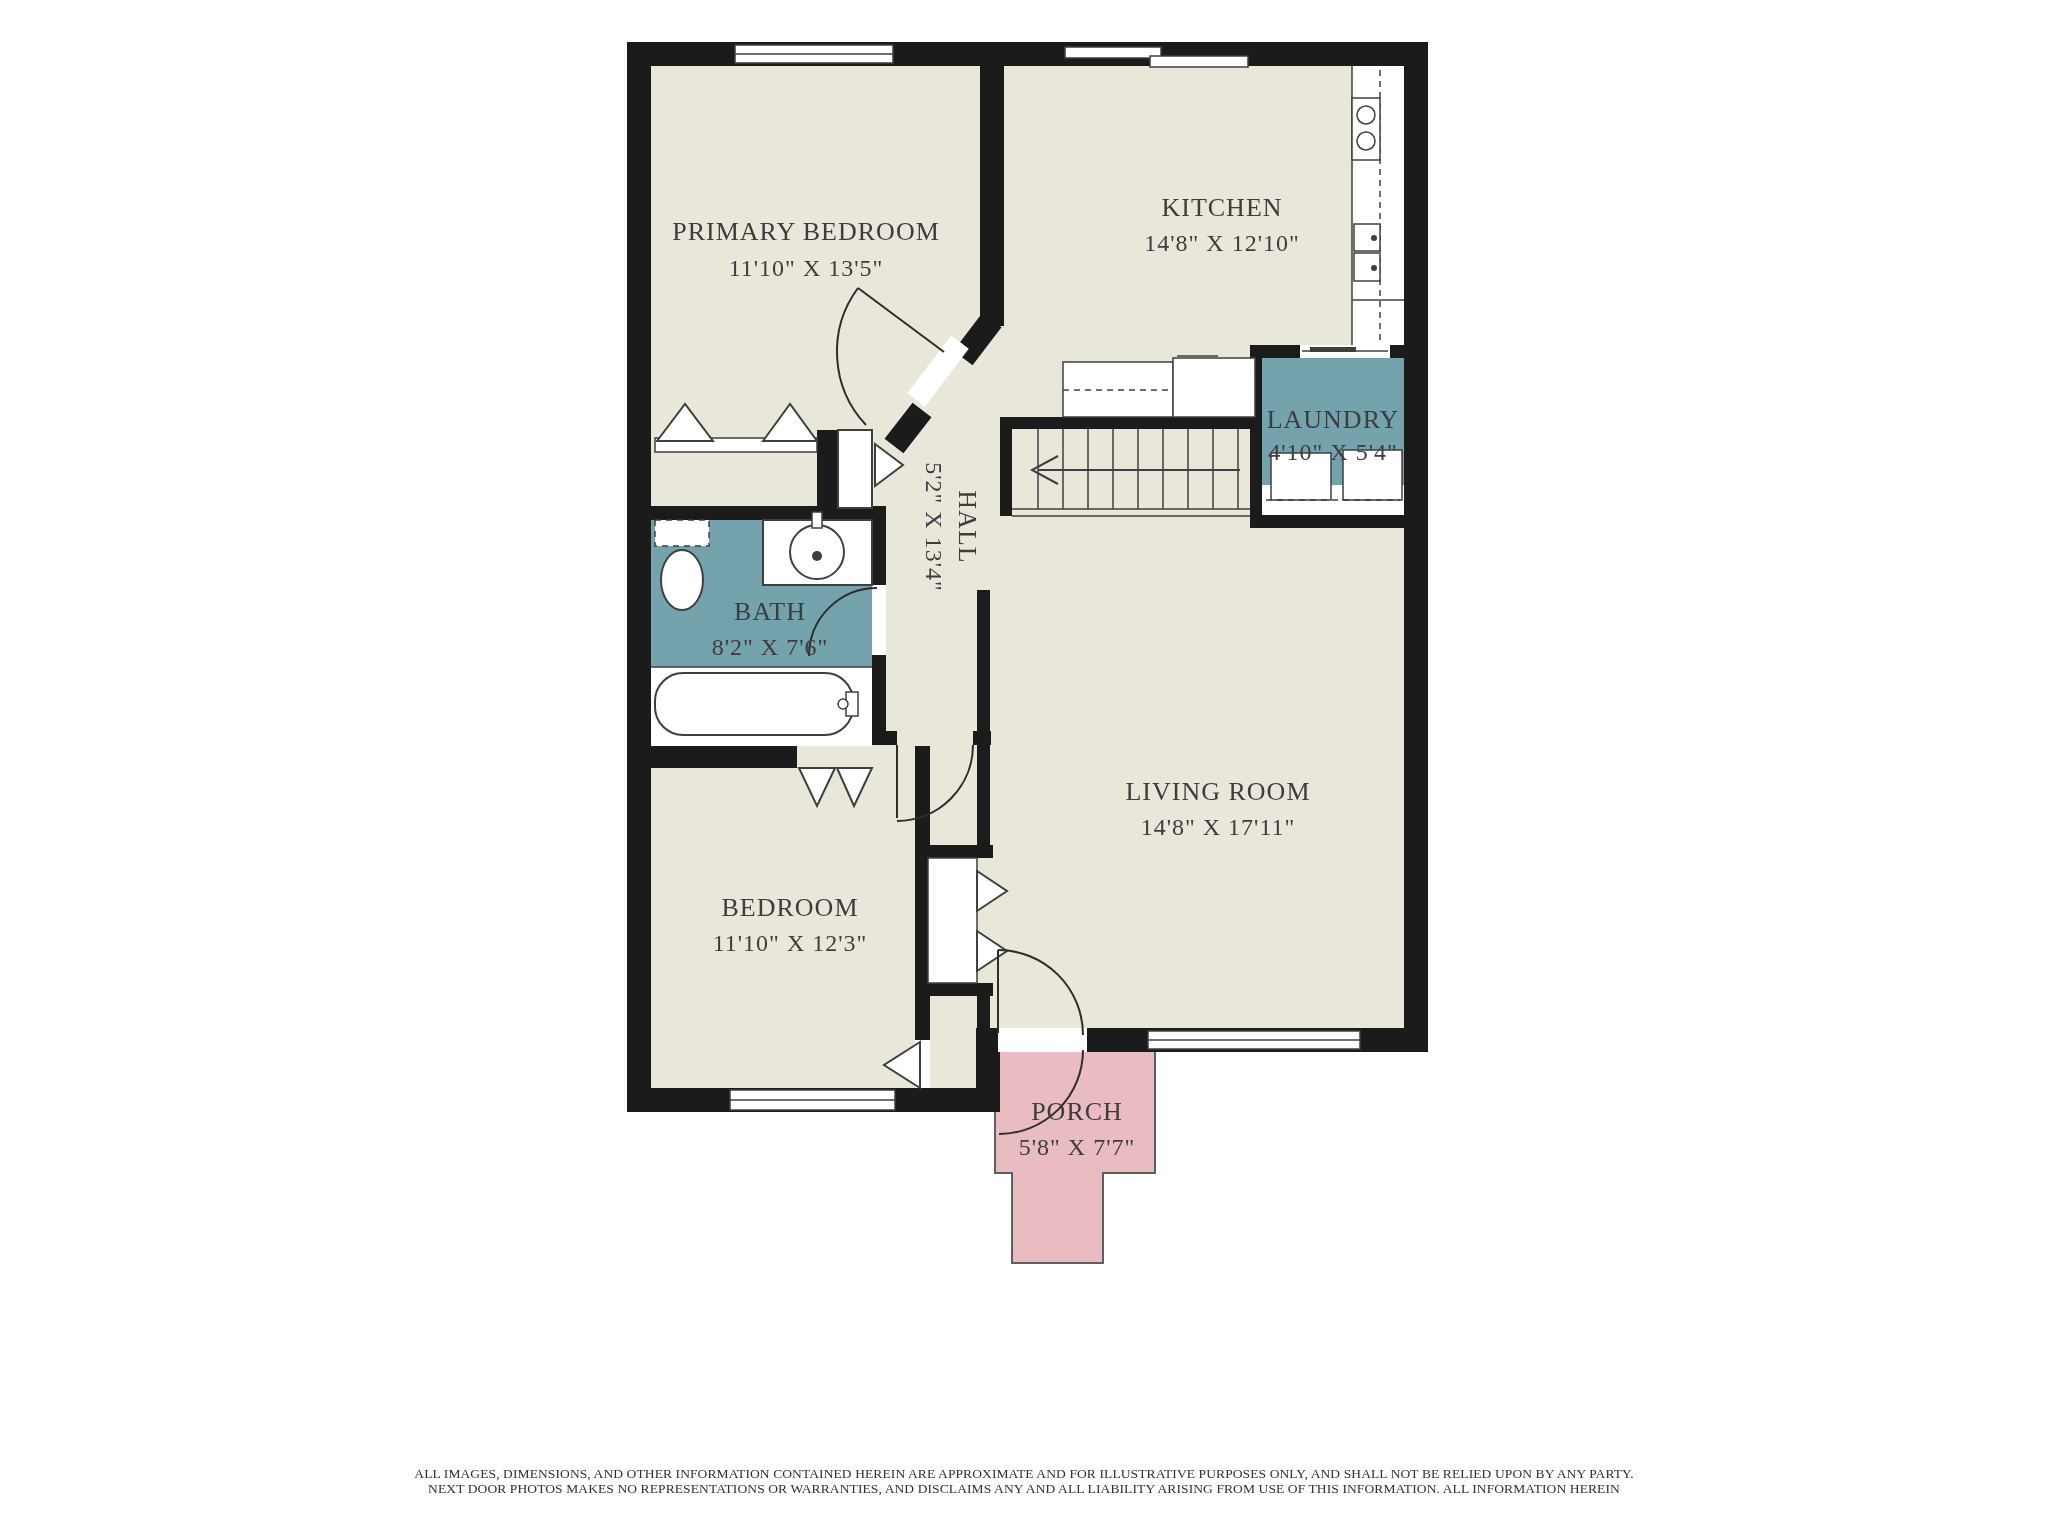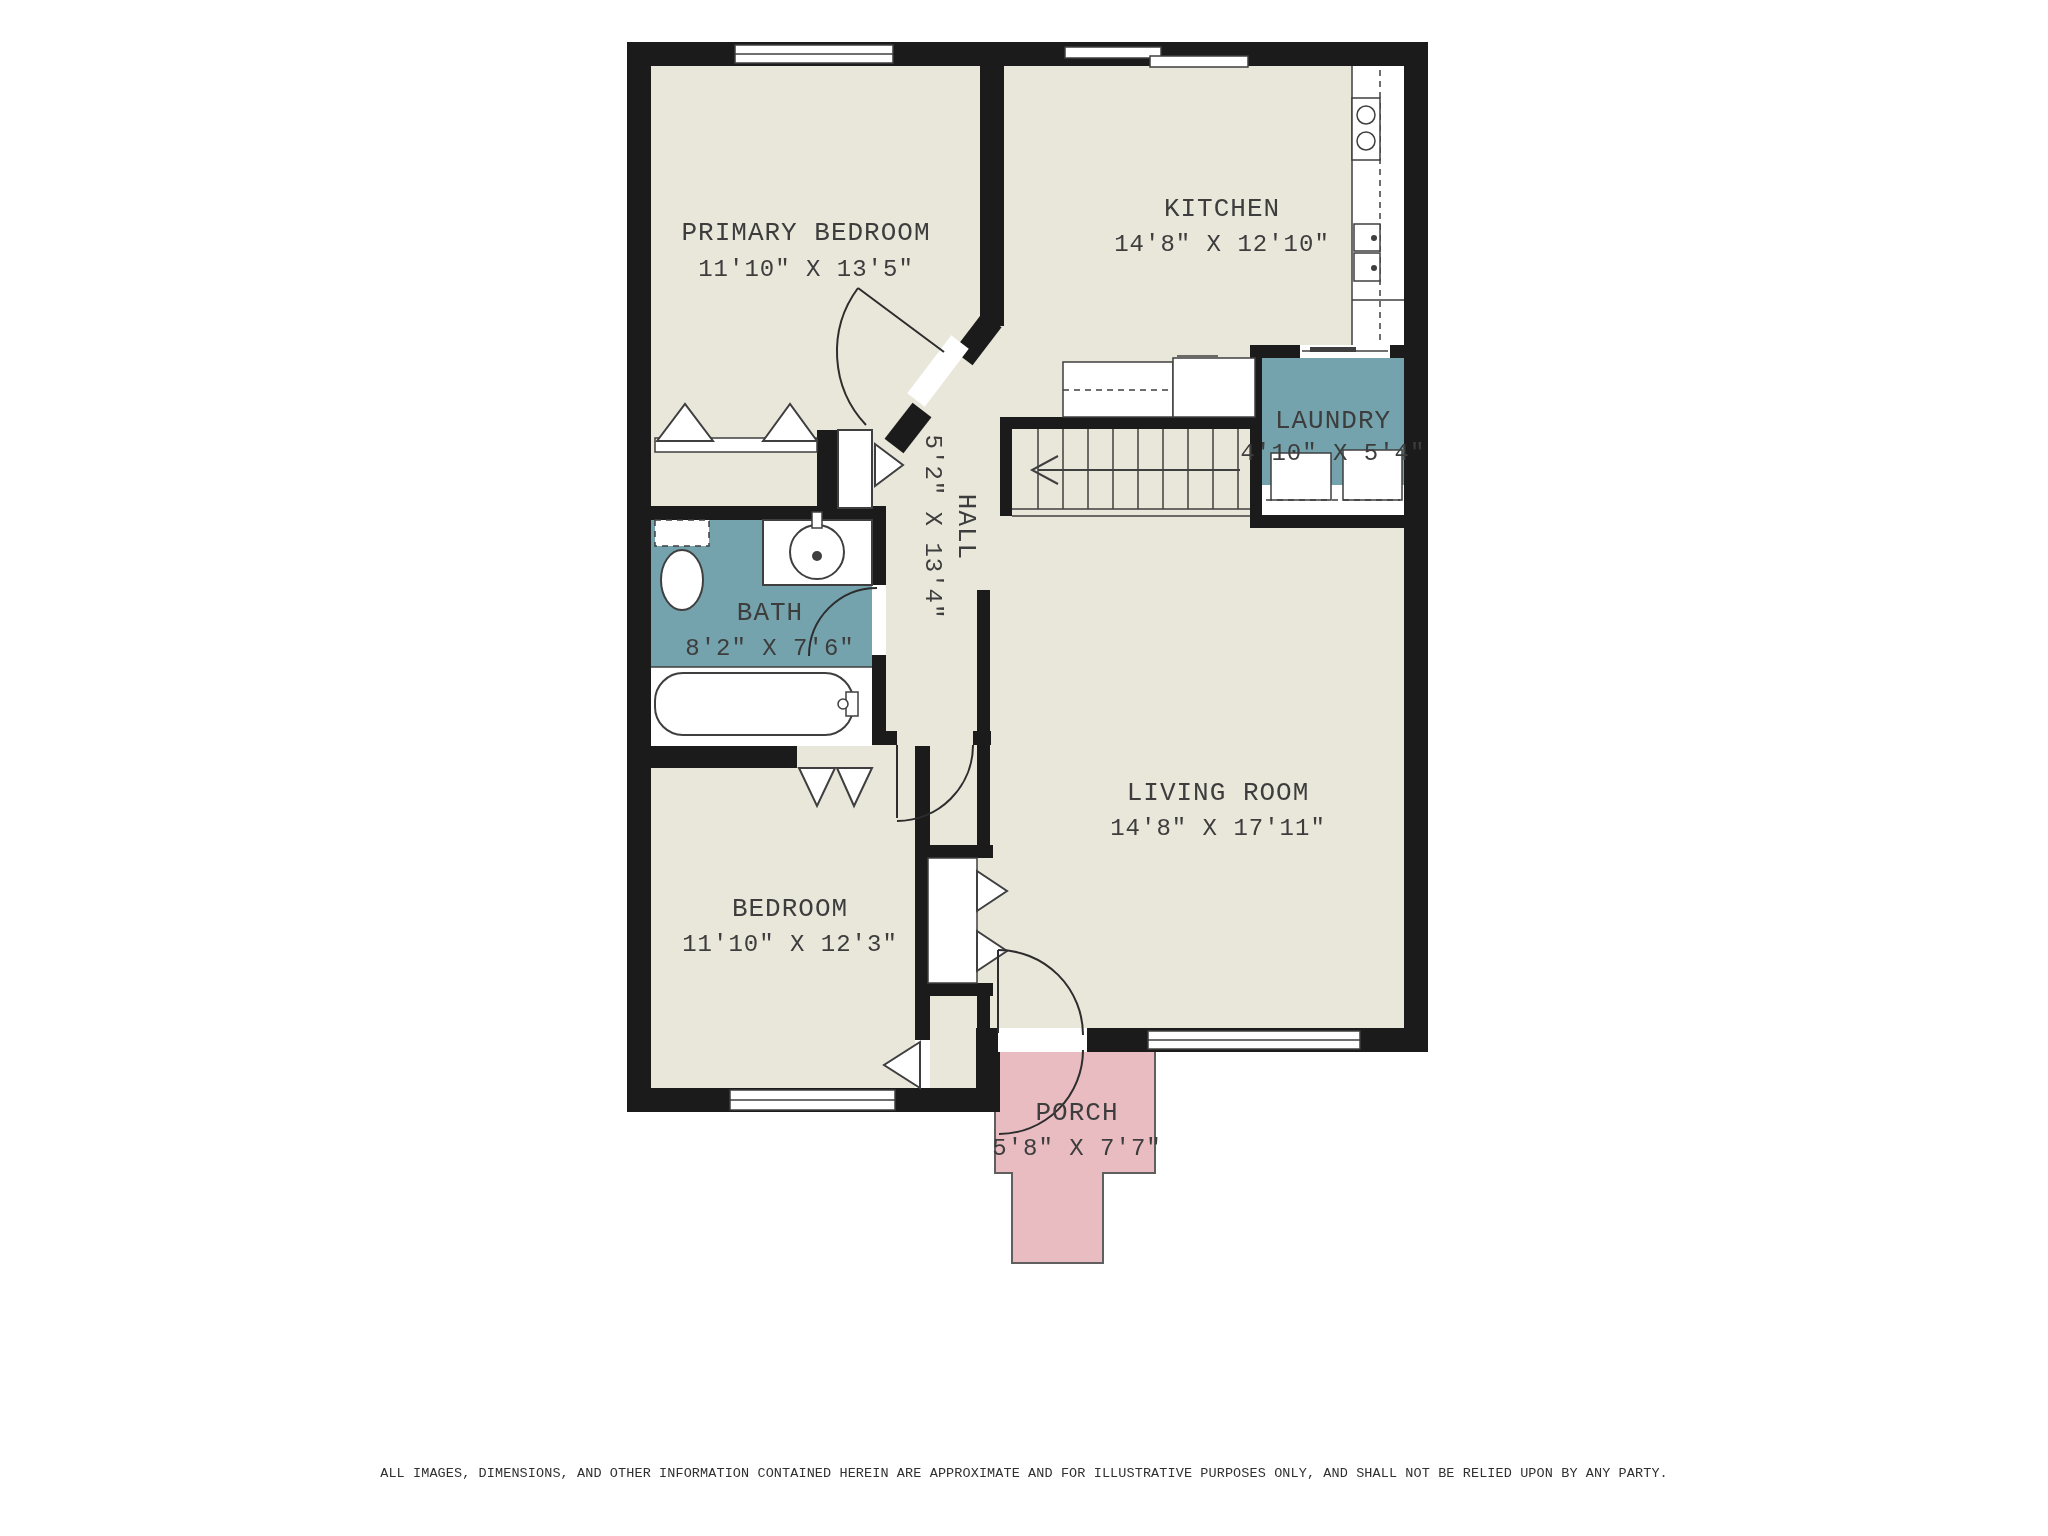--- a/index.html
+++ b/index.html
@@ -1,17 +1,17 @@
 <!DOCTYPE html>
 <html><head>
 <meta charset="utf-8">
 <style>
   html,body{margin:0;padding:0;background:#ffffff;}
   #stage{position:relative;width:2048px;height:1536px;background:#ffffff;overflow:hidden;
-         font-family:Liberation Mono, monospace;}
+         font-family:Liberation Serif, serif;}
   svg{position:absolute;left:0;top:0;}
   .wall{fill:#1b1b1b;}
   .floor{fill:#e9e6da;}
   .teal{fill:#74a3ad;}
   .pink{fill:#e9bcc1;stroke:#5f5f5f;stroke-width:2;}
   .white{fill:#ffffff;}
   .ln{stroke:#3f3f3f;stroke-width:2;fill:none;}
   .ln15{stroke:#3f3f3f;stroke-width:1.5;fill:none;}
   .fixt{fill:#ffffff;stroke:#3f3f3f;stroke-width:2;}
   .fixt15{fill:#ffffff;stroke:#3f3f3f;stroke-width:1.5;}
@@ -233,14 +233,15 @@
     <text class="roomname mid" x="790" y="916">BEDROOM</text>
     <text class="roomdims mid" x="790" y="951">11'10" X 12'3"</text>
 
     <text class="roomname mid" x="1077" y="1120">PORCH</text>
     <text class="roomdims mid" x="1077" y="1155">5'8" X 7'7"</text>
   </g>
 </svg>
 
   <div id="disclaimer">
     <div>ALL IMAGES, DIMENSIONS, AND OTHER INFORMATION CONTAINED HEREIN ARE APPROXIMATE AND FOR ILLUSTRATIVE PURPOSES ONLY, AND SHALL NOT BE RELIED UPON BY ANY PARTY.</div>
+    <div>NEXT DOOR PHOTOS MAKES NO REPRESENTATIONS OR WARRANTIES, AND DISCLAIMS ANY AND ALL LIABILITY ARISING FROM USE OF THIS INFORMATION. ALL INFORMATION HEREIN</div>
   </div>
 </div>
 
 </body></html>

